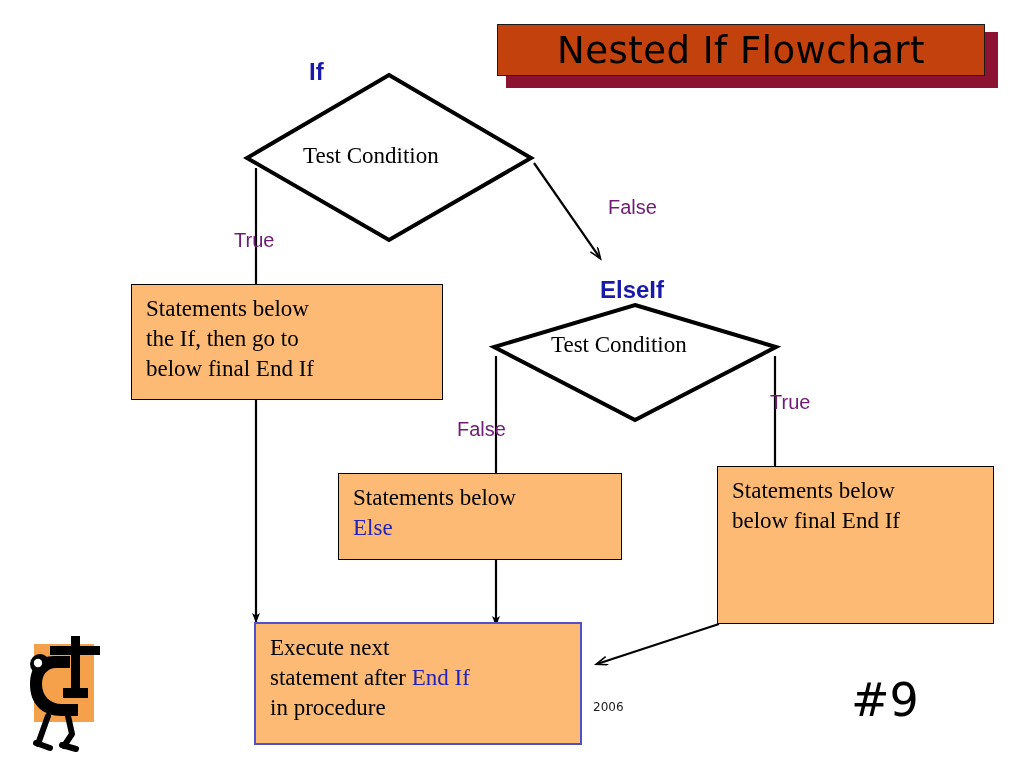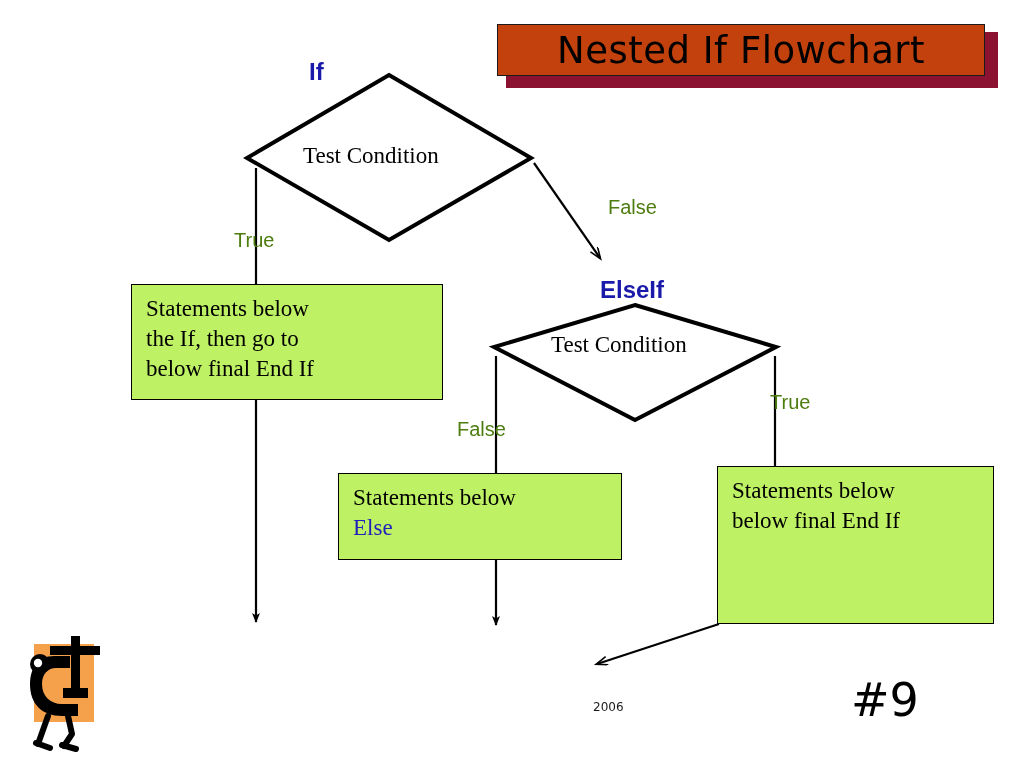--- a/index.html
+++ b/index.html
@@ -69,35 +69,35 @@
   .lbl-blue-bold {
     font-family: "Liberation Sans", sans-serif;
     font-weight: bold;
     font-size: 24px;
     color: #1a1aaa;
     white-space: nowrap;
   }
   .lbl-blue {
     font-family: "Liberation Sans", sans-serif;
     font-size: 20px;
-    color: #4d7c0f;
+    color: #701a75;
     white-space: nowrap;
   }
   .diamond-text {
     font-family: "Liberation Serif", serif;
     font-size: 23px;
     color: #000000;
     white-space: nowrap;
     text-align: center;
   }
 
   
   .pbox {
     position: absolute;
-    background: #bef264;
+    background: #fdba74;
     border: 1.5px solid #000000;
     box-sizing: border-box;
   }
   .pbox.accent {
     border: 2px solid #5050c8;
   }
   .pbox .ptext {
     position: absolute;
     left: 14px;
     top: 9px;
@@ -207,20 +207,27 @@
       </div>
   </div>
 
   <div class="pbox" style="left:717px; top:466px; width:277px; height:158px;">
     <div class="ptext">
         <div><span>Statements below</span></div>
         <div><span>below final End If</span></div>
       </div>
   </div>
 
+  <div class="pbox accent" style="left:254px; top:622px; width:328px; height:123px;">
+    <div class="ptext">
+        <div><span>Execute next</span></div>
+        <div><span>statement after </span><span class="kw">End If</span></div>
+        <div><span>in procedure</span></div>
+      </div>
+  </div>
 
   <div class="year">2006</div>
   <div class="pagenum">#9</div>
 
   <svg class="clipart" viewBox="0 0 98 132" xmlns="http://www.w3.org/2000/svg">
     <rect x="10" y="22" width="60" height="78" fill="#f5a04b"></rect>
 
     <rect x="47" y="14" width="9" height="62" fill="#000000"></rect>
 
     <rect x="26" y="24" width="50" height="9" fill="#000000"></rect>

